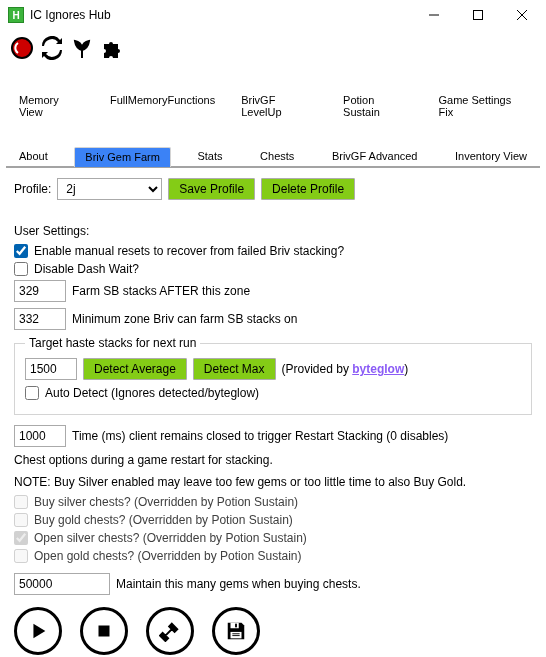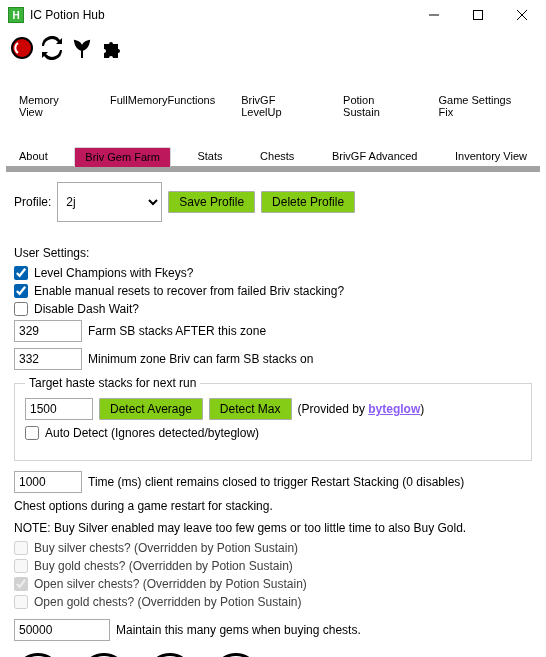--- a/index.html
+++ b/index.html
@@ -7,51 +7,51 @@
 .titlebar { height: 30px; display: flex; align-items: center; padding: 0 2px 0 8px; background: #fff; }
 .titlebar .appicon { width: 16px; height: 16px; background: #3cb43c; border: 1px solid #268a26; display: flex; align-items: center; justify-content: center; color: #fff; font-size: 10px; font-weight: bold; margin-right: 6px; }
 .titlebar .title { font-size: 12px; }
 .titlebar .spacer { flex: 1; }
 .winbtn { width: 44px; height: 30px; display: flex; align-items: center; justify-content: center; color: #000; }
 .winbtn svg { width: 10px; height: 10px; }
 .toolbar { padding: 4px 8px; display: flex; gap: 2px; }
 .toolbar .tbtn { width: 28px; height: 28px; display: flex; align-items: center; justify-content: center; }
 .tabs { display: flex; flex-wrap: wrap; padding: 0 6px; border-bottom: 0; }
 .tab { font-size: 11px; padding: 3px 10px 4px; margin: 0 2px; border: 1px solid transparent; border-bottom: none; cursor: default; }
-.tab.active { border-color: #d4d4d4; background: #be185d; border-top-left-radius: 2px; border-top-right-radius: 2px; position: relative; top: 1px; }
+.tab.active { border-color: #d4d4d4; background: #3b82f6; border-top-left-radius: 2px; border-top-right-radius: 2px; position: relative; top: 1px; }
 .tabrow { width: 100%; display: flex; flex-wrap: nowrap; justify-content: space-between; margin-top: 24px; }
 .content { padding: 10px 14px; }
 .row { display: flex; align-items: center; gap: 6px; margin-bottom: 6px; flex-wrap: wrap; }
 .label { font-size: 12px; }
 select, input[type="text"] { font-family: inherit; font-size: 12px; border: 1px solid #aaa; padding: 2px 4px; background: #fff; }
-select { height: 40px; width: 105px; }
-.num { width: 68px; height: 22px; }
+select { height: 22px; width: 105px; }
+.num { width: 52px; height: 22px; }
 .num-wide { width: 96px; height: 22px; }
 button.btn { font-family: inherit; font-size: 12px; background: #84cc16; border: 1px solid #adadad; padding: 3px 10px; border-radius: 1px; cursor: default; }
 input[type="checkbox"] { width: 14px; height: 14px; accent-color: #0063b1; }
 input[type="checkbox"]:disabled { accent-color: #888; }
 .chk-row { display: flex; align-items: center; gap: 6px; margin-bottom: 4px; }
 .chk-row .cl { font-size: 12px; }
 .chk-row.muted .cl { color: #404040; }
-fieldset { border: 1px solid #d4d4d4; padding: 8px 10px 16px; margin: 6px 0 10px; }
+fieldset { border: 1px solid #d4d4d4; padding: 8px 10px 10px; margin: 6px 0 10px; }
 legend { font-size: 12px; padding: 0 4px; }
 .link { color: #8b5cf6; font-weight: bold; text-decoration: underline; }
 .sec-head { font-size: 12px; margin: 4px 0 8px; }
 .bigbtns { display: flex; gap: 18px; margin: 12px 0 14px; }
 .circlebtn { width: 48px; height: 48px; border: 3px solid #000; border-radius: 50%; display: flex; align-items: center; justify-content: center; background: #fff; }
 .circlebtn svg { width: 22px; height: 22px; }
 .user-settings-h { font-size: 12px; margin: 24px 0 6px; }
 .note { font-size: 12px; margin-bottom: 6px; }
 </style>
 </head>
 <body>
 
 <div class="titlebar">
   <div class="appicon">H</div>
-  <div class="title">IC Potion Hub</div>
+  <div class="title">IC Ignores Hub</div>
   <div class="spacer"></div>
   <div class="winbtn">
     <svg viewBox="0 0 10 10">
         <line x1="0" y1="5" x2="10" y2="5" stroke="#000" stroke-width="1"></line>
       </svg>
   </div>
   <div class="winbtn">
     <svg viewBox="0 0 10 10">
         <rect x="0.5" y="0.5" width="9" height="9" fill="none" stroke="#000" stroke-width="1"></rect>
       </svg>
@@ -90,21 +90,21 @@
 </div>
 
 <div class="tabs">
   <div class="tabrow">
     <div class="tab">Memory View</div>
     <div class="tab">FullMemoryFunctions</div>
     <div class="tab">BrivGF LevelUp</div>
     <div class="tab">Potion Sustain</div>
     <div class="tab">Game Settings Fix</div>
   </div>
-  <div class="tabrow" style="border-bottom:6px solid #a3a3a3;">
+  <div class="tabrow" style="border-bottom:2px solid #a3a3a3;">
     <div class="tab">About</div>
     <div class="tab active">Briv Gem Farm</div>
     <div class="tab">Stats</div>
     <div class="tab">Chests</div>
     <div class="tab">BrivGF Advanced</div>
     <div class="tab">Inventory View</div>
   </div>
 </div>
 
 <div class="content">
@@ -115,24 +115,20 @@
     <select>
       <option>2j</option>
     </select>
     <button class="btn">Save Profile</button>
     <button class="btn">Delete Profile</button>
   </div>
 
   
   <div class="user-settings-h">User Settings:</div>
 
-  <div class="chk-row">
-    <input type="checkbox" checked="" style="">
-    <span class="cl">Level Champions with Fkeys?</span>
-  </div>
   <div class="chk-row">
     <input type="checkbox" checked="" style="">
     <span class="cl">Enable manual resets to recover from failed Briv stacking?</span>
   </div>
   <div class="chk-row">
     <input type="checkbox" style="">
     <span class="cl">Disable Dash Wait?</span>
   </div>
 
   <div class="row">

